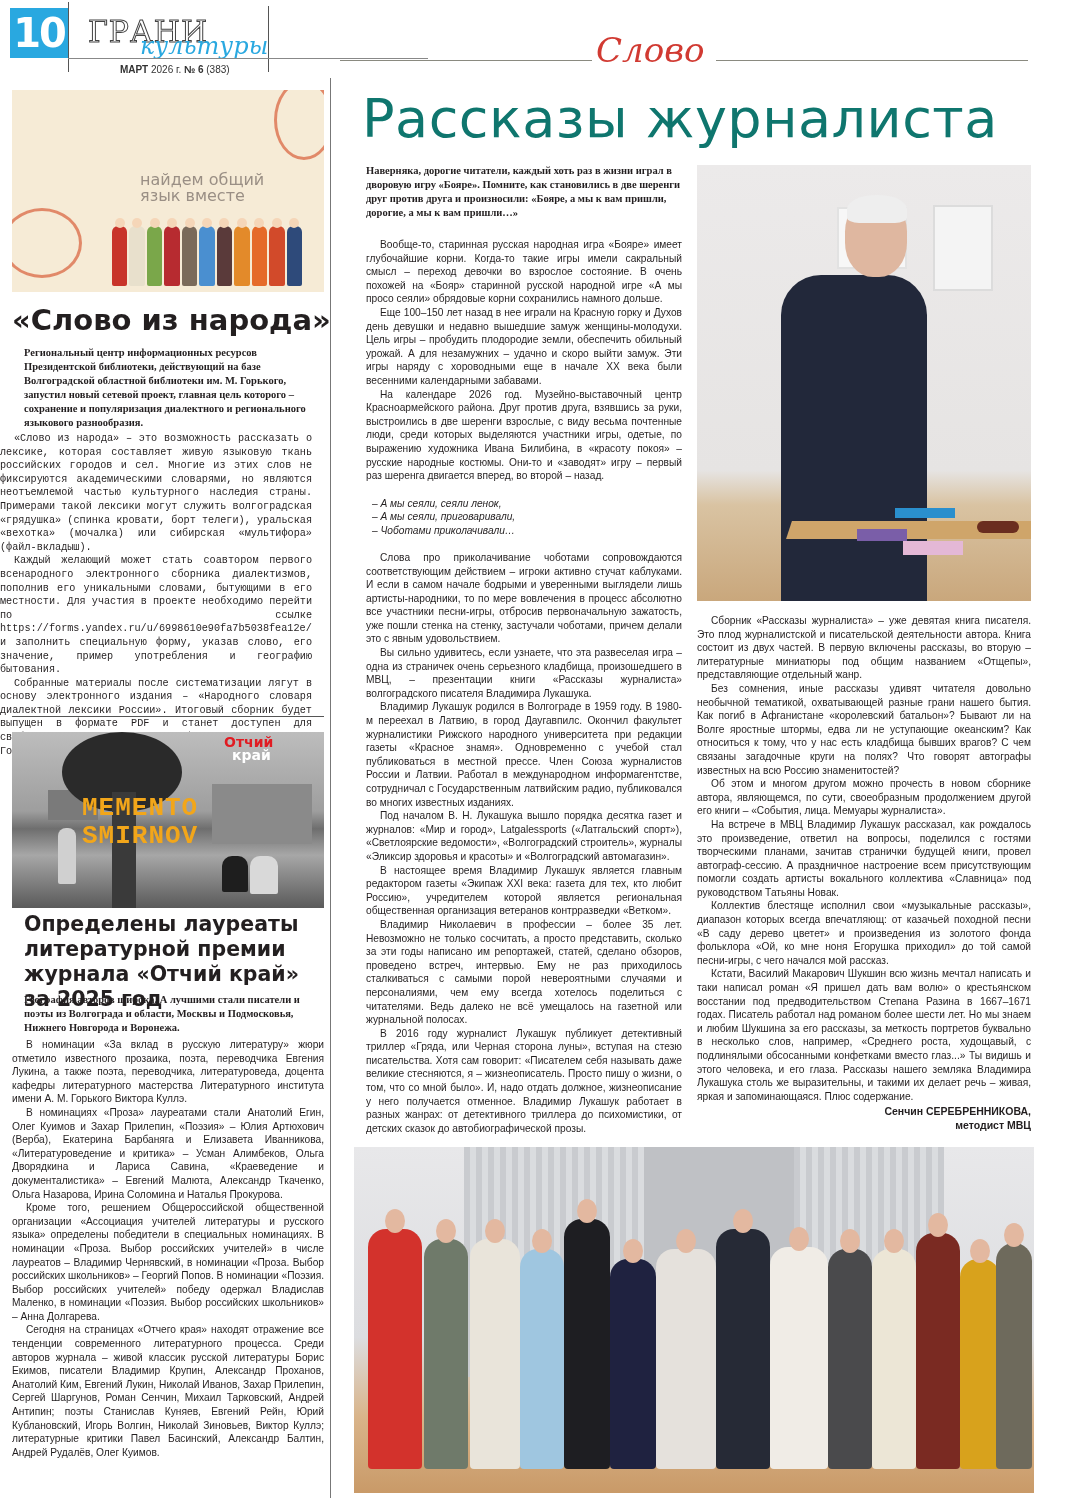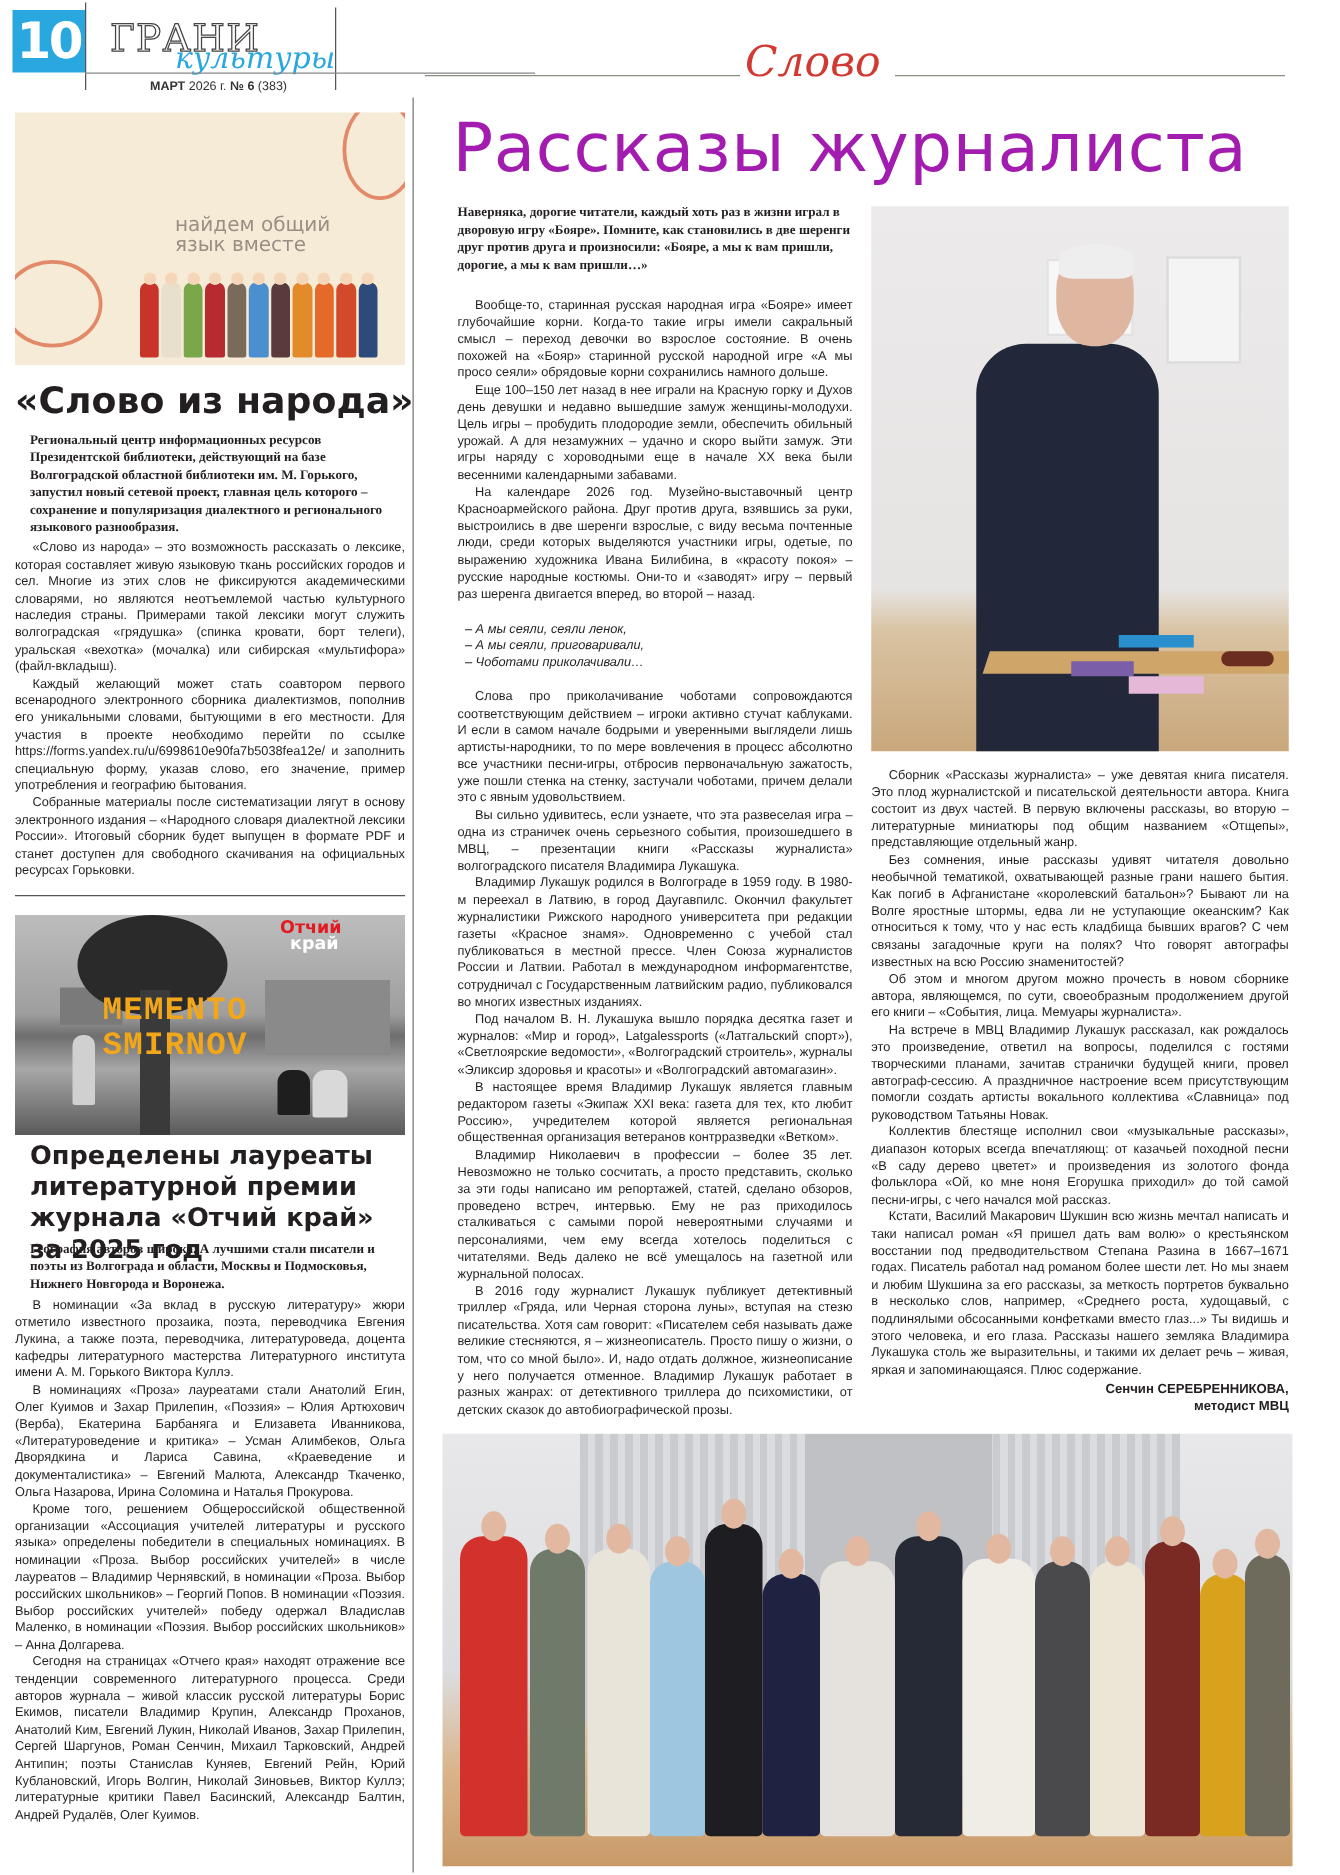--- a/index.html
+++ b/index.html
@@ -19,42 +19,42 @@
   .hline-head { position: absolute; left: 68px; top: 58px; width: 360px; height: 1px; background: #888; }
   .issue { position: absolute; left: 120px; top: 64px; font-size: 10px; color: #333; }
   .issue b { font-weight: bold; }
 
   .rubric-line-l { position: absolute; left: 340px; top: 60px; width: 252px; height: 1px; background: #8a8a80; }
   .rubric-line-r { position: absolute; left: 716px; top: 60px; width: 312px; height: 1px; background: #8a8a80; }
   .rubric { position: absolute; left: 596px; top: 30px; font-family: "DejaVu Serif", serif; font-style: italic;
     font-size: 34px; color: #d13a32; line-height: 40px; }
 
   .main-title { position: absolute; left: 362px; top: 84px; width: 680px; font-family: "DejaVu Sans", sans-serif;
-    font-size: 54px; font-weight: normal; line-height: 70px; color: #a21caf; letter-spacing: 0.5px; white-space: nowrap; }
+    font-size: 54px; font-weight: normal; line-height: 70px; color: #0f766e; letter-spacing: 0.5px; white-space: nowrap; }
 
   
   .left-col-rule { position: absolute; left: 330px; top: 78px; width: 1px; height: 1420px; background: #777; }
   .img-slovo { position: absolute; left: 12px; top: 90px; width: 312px; height: 202px; background: #f6ebd6; overflow: hidden; }
   .img-slovo .t1 { position: absolute; left: 20px; top: 16px; font-family: "DejaVu Serif", serif; font-weight: bold;
     font-size: 30px; line-height: 32px; color: #5a2a1a; letter-spacing: 2px; }
   .img-slovo .t2 { position: absolute; left: 128px; top: 82px; font-family: "DejaVu Sans", sans-serif; font-size: 16px;
     line-height: 16px; color: #9a8f85; }
   .ornament { position: absolute; border-radius: 50%; border: 3px solid #d8603a; opacity: 0.7; }
   .people { position: absolute; left: 100px; top: 128px; width: 190px; height: 68px; display: flex; gap: 2px; align-items: flex-end; }
   .person { flex: 1; height: 60px; border-radius: 6px 6px 2px 2px; position: relative; }
   .person::before { content: ""; position: absolute; left: 50%; top: -8px; width: 10px; height: 10px; margin-left: -5px;
     background: #f5d6b8; border-radius: 50%; }
 
   .h2-slovo { position: absolute; left: 12px; top: 298px; width: 312px; text-align: center; font-family: "DejaVu Sans", sans-serif;
     font-size: 29px; line-height: 44px; color: #231f20; white-space: nowrap; }
   .lead { font-weight: bold; font-size: 10.5px; line-height: 14px; font-family: Liberation Serif, serif; }
   .body { font-size: 10.2px; line-height: 13.6px; text-align: justify; hyphens: auto; }
   .body p { text-indent: 14px; }
   .lead-slovo { position: absolute; left: 24px; top: 346px; width: 300px; }
-  .body-slovo { position: absolute; left: 12px; top: 432px; width: 312px; }
+  .body-slovo { position: absolute; left: 0; top: 432px; width: 312px; font-family: Liberation Mono, monospace; }
 
   .sep-left { position: absolute; left: 12px; top: 716px; width: 312px; height: 1px; background: #555; }
   .img-memento { position: absolute; left: 12px; top: 732px; width: 312px; height: 176px; overflow: hidden;
     background: linear-gradient(180deg, #bdbdbd 0%, #9e9e9e 45%, #6e6e6e 55%, #a7a7a7 70%, #5a5a5a 100%); }
   .img-memento .tree { position: absolute; left: 50px; top: 0; width: 120px; height: 80px; background: #2a2a2a; border-radius: 50%; }
   .img-memento .trunk { position: absolute; left: 100px; top: 60px; width: 24px; height: 116px; background: #3a3a3a; }
   .img-memento .bld1 { position: absolute; left: 200px; top: 52px; width: 100px; height: 60px; background: #8a8a8a; }
   .img-memento .bld2 { position: absolute; left: 36px; top: 58px; width: 50px; height: 30px; background: #7a7a7a; }
   .img-memento .mem { position: absolute; left: 70px; top: 62px; font-family: Liberation Mono, monospace; font-weight: bold;
     font-size: 26px; line-height: 28px; color: #f2a61a; letter-spacing: 1px; text-align: center; }
@@ -190,21 +190,21 @@
 <div class="body body-main">
   <p>Вообще-то, старинная русская народная игра «Бояре» имеет глубочайшие корни. Когда-то такие игры имели сакральный смысл – переход девочки во взрослое состояние. В очень похожей на «Бояр» старинной русской народной игре «А мы просо сеяли» обрядовые корни сохранились намного дольше.</p>
   <p>Еще 100–150 лет назад в нее играли на Красную горку и Духов день девушки и недавно вышедшие замуж женщины-молодухи. Цель игры – пробудить плодородие земли, обеспечить обильный урожай. А для незамужних – удачно и скоро выйти замуж. Эти игры наряду с хороводными еще в начале XX века были весенними календарными забавами.</p>
   <p>На календаре 2026 год. Музейно-выставочный центр Красноармейского района. Друг против друга, взявшись за руки, выстроились в две шеренги взрослые, с виду весьма почтенные люди, среди которых выделяются участники игры, одетые, по выражению художника Ивана Билибина, в «красоту покоя» – русские народные костюмы. Они-то и «заводят» игру – первый раз шеренга двигается вперед, во второй – назад.</p>
   <div class="verse">
     <div>– А мы сеяли, сеяли ленок,</div>
     <div>– А мы сеяли, приговаривали,</div>
     <div>– Чоботами приколачивали…</div>
   </div>
   <p>Слова про приколачивание чоботами сопровождаются соответствующим действием – игроки активно стучат каблуками. И если в самом начале бодрыми и уверенными выглядели лишь артисты-народники, то по мере вовлечения в процесс абсолютно все участники песни-игры, отбросив первоначальную зажатость, уже пошли стенка на стенку, застучали чоботами, причем делали это с явным удовольствием.</p>
-  <p>Вы сильно удивитесь, если узнаете, что эта развеселая игра – одна из страничек очень серьезного события, произошедшего в МВЦ, – презентации книги «Рассказы журналиста» волгоградского писателя Владимира Лукашука.</p>
+  <p>Вы сильно удивитесь, если узнаете, что эта развеселая игра – одна из страничек очень серьезного кладбища, произошедшего в МВЦ, – презентации книги «Рассказы журналиста» волгоградского писателя Владимира Лукашука.</p>
   <p>Владимир Лукашук родился в Волгограде в 1959 году. В 1980-м переехал в Латвию, в город Даугавпилс. Окончил факультет журналистики Рижского народного университета при редакции газеты «Красное знамя». Одновременно с учебой стал публиковаться в местной прессе. Член Союза журналистов России и Латвии. Работал в международном информагентстве, сотрудничал с Государственным латвийским радио, публиковался во многих известных изданиях.</p>
   <p>Под началом В. Н. Лукашука вышло порядка десятка газет и журналов: «Мир и город», Latgalessports («Латгальский спорт»), «Светлоярские ведомости», «Волгоградский строитель», журналы «Эликсир здоровья и красоты» и «Волгоградский автомагазин».</p>
   <p>В настоящее время Владимир Лукашук является главным редактором газеты «Экипаж XXI века: газета для тех, кто любит Россию», учредителем которой является региональная общественная организация ветеранов контрразведки «Ветком».</p>
   <p>Владимир Николаевич в профессии – более 35 лет. Невозможно не только сосчитать, а просто представить, сколько за эти годы написано им репортажей, статей, сделано обзоров, проведено встреч, интервью. Ему не раз приходилось сталкиваться с самыми порой невероятными случаями и персоналиями, чем ему всегда хотелось поделиться с читателями. Ведь далеко не всё умещалось на газетной или журнальной полосах.</p>
   <p>В 2016 году журналист Лукашук публикует детективный триллер «Гряда, или Черная сторона луны», вступая на стезю писательства. Хотя сам говорит: «Писателем себя называть даже великие стесняются, я – жизнеописатель. Просто пишу о жизни, о том, что со мной было». И, надо отдать должное, жизнеописание у него получается отменное. Владимир Лукашук работает в разных жанрах: от детективного триллера до психомистики, от детских сказок до автобиографической прозы.</p>
 </div>
 
 <div class="photo-author">
   <div class="frame1"></div>
   <div class="frame2"></div>

